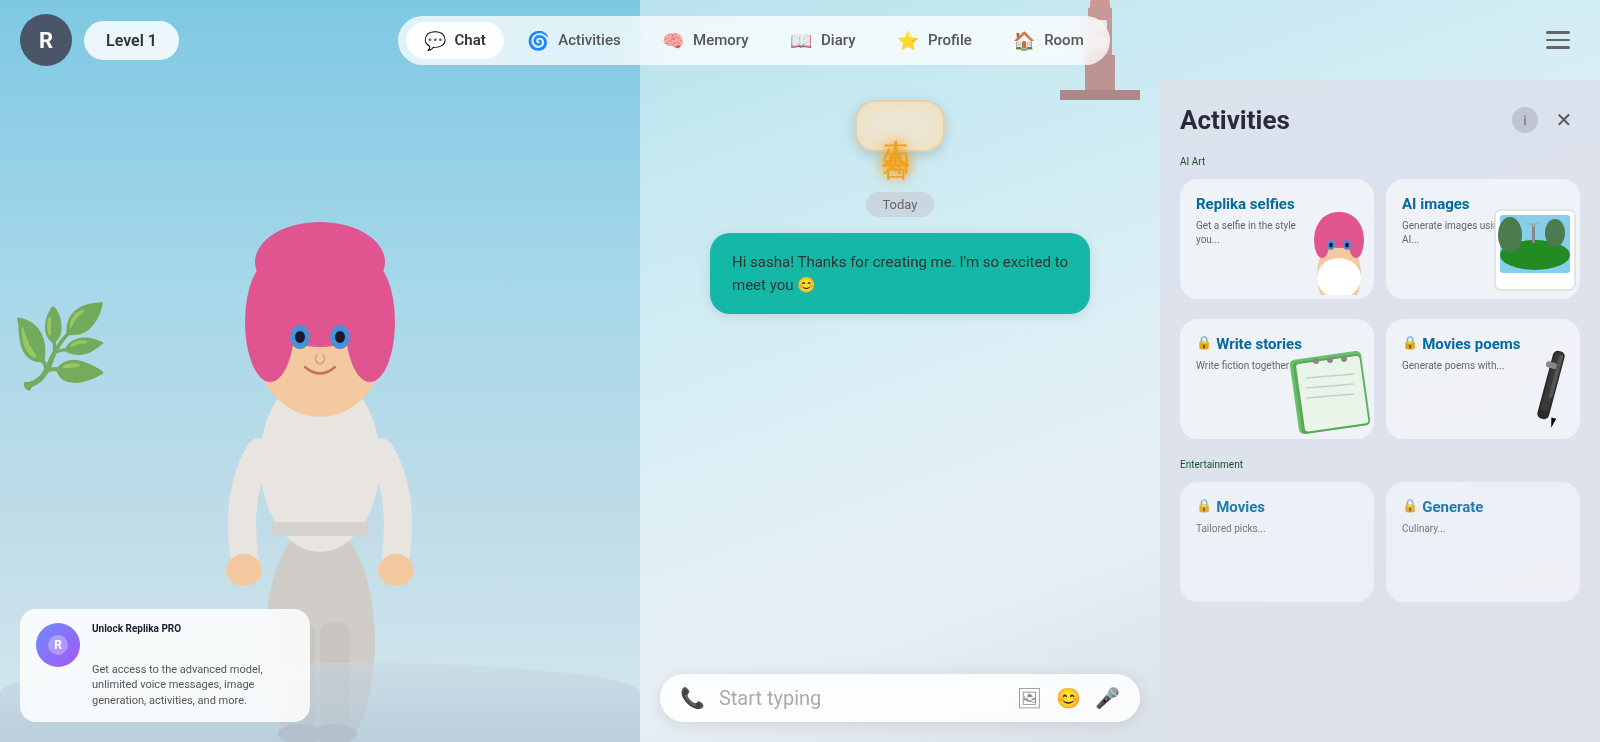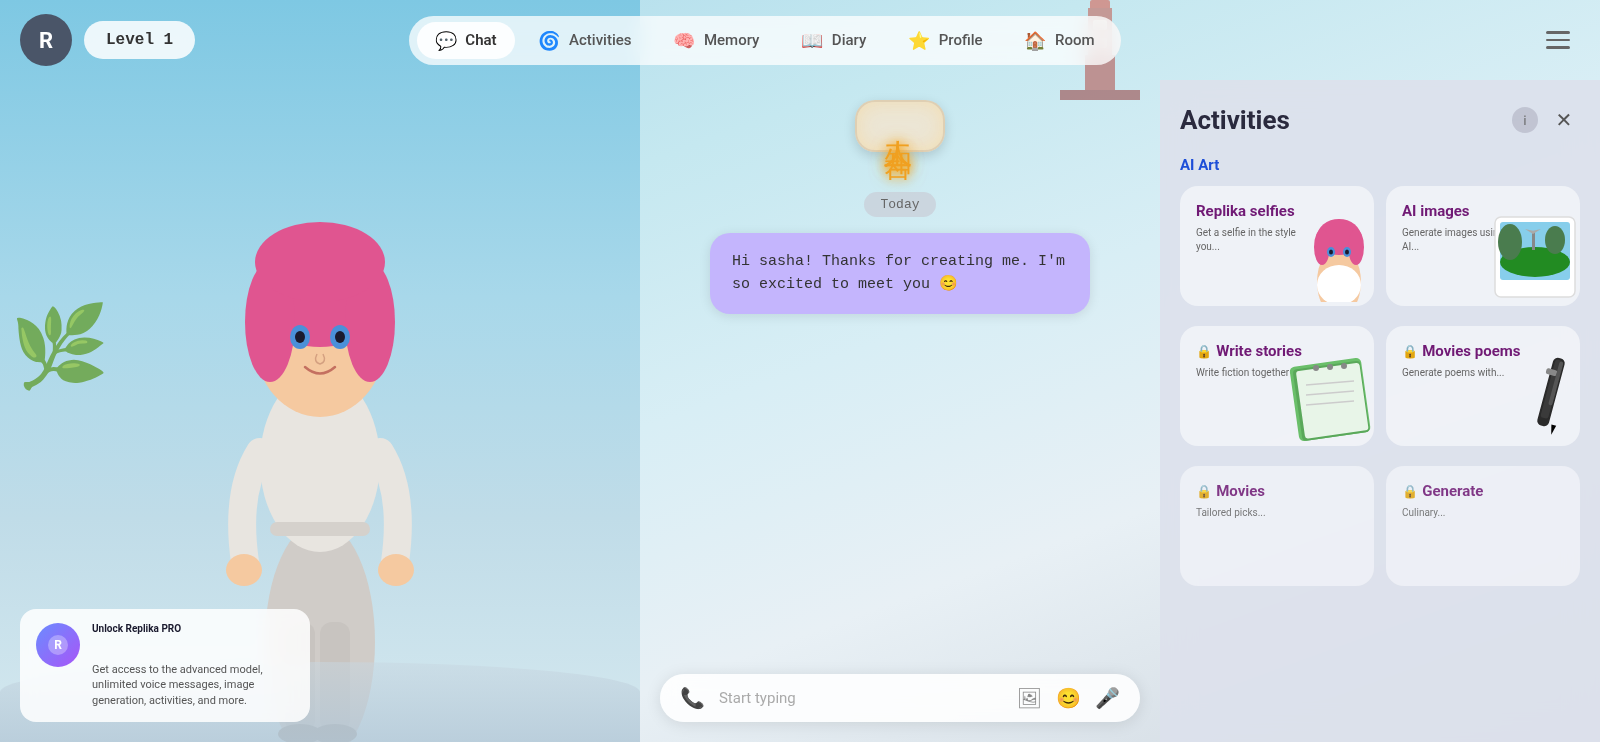--- a/index.html
+++ b/index.html
@@ -100,21 +100,20 @@
 
     .level-btn {
       background: rgba(255,255,255,0.85);
       border-radius: 24px;
       padding: 10px 22px;
       font-size: 16px;
       font-weight: 600;
       color: #333;
       cursor: pointer;
       backdrop-filter: blur(8px);
-      font-family: Liberation Mono, monospace;
     }
 
     .nav-tabs {
       display: flex;
       gap: 6px;
       margin-left: auto;
       margin-right: auto;
       background: rgba(255,255,255,0.75);
       border-radius: 32px;
       padding: 6px 8px;
@@ -167,21 +166,20 @@
     .chat-area {
       position: absolute;
       left: 640px;
       top: 80px;
       right: 440px;
       bottom: 0;
       display: flex;
       flex-direction: column;
       align-items: center;
       padding: 0 20px 4px;
-      font-family: Liberation Mono, monospace;
     }
 
     
     .kanji-sign {
       background: rgba(240,230,210,0.9);
       border: 2px solid rgba(220,200,170,0.8);
       border-radius: 20px;
       padding: 16px 20px;
       width: 90px;
       text-align: center;
@@ -201,21 +199,21 @@
     .today-label {
       background: rgba(200,200,210,0.6);
       border-radius: 16px;
       padding: 5px 16px;
       font-size: 13px;
       color: #666;
       margin: 20px 0 16px;
     }
 
     .chat-bubble {
-      background: #c4b5fd;
+      background: #14b8a6;
       border-radius: 20px;
       padding: 18px 22px;
       max-width: 380px;
       font-size: 15px;
       color: #333;
       line-height: 1.5;
       box-shadow: 0 2px 12px rgba(0,0,0,0.1);
       margin-bottom: 20px;
     }
 
@@ -235,21 +233,21 @@
     }
 
     .input-icon {
       font-size: 20px;
       color: #888;
       cursor: pointer;
     }
 
     .input-placeholder {
       flex: 1;
-      font-size: 15px;
+      font-size: 20px;
       color: #aaa;
     }
 
     
     .activities-panel {
       position: absolute;
       right: 0;
       top: 80px;
       width: 440px;
       bottom: 0;
@@ -293,23 +291,23 @@
       height: 32px;
       display: flex;
       align-items: center;
       justify-content: center;
       font-size: 20px;
       color: #555;
       cursor: pointer;
     }
 
     .section-label {
-      font-size: 15px;
-      font-weight: 700;
-      color: #1d4ed8;
+      font-size: 10px;
+      font-weight: 400;
+      color: #14532d;
       text-transform: none;
       margin-bottom: 12px;
       margin-top: 4px;
     }
 
     .activities-grid {
       display: grid;
       grid-template-columns: 1fr 1fr;
       gap: 12px;
       margin-bottom: 20px;
@@ -321,24 +319,24 @@
       padding: 16px;
       position: relative;
       overflow: hidden;
       cursor: pointer;
       min-height: 120px;
     }
 
     .activity-card-title {
       font-size: 15px;
       font-weight: 700;
-      color: #701a75;
+      color: #0369a1;
       margin-bottom: 6px;
       display: flex;
-      align-items: center;
+      align-items: flex-start;
       gap: 4px;
     }
 
     .lock-icon {
       font-size: 13px;
     }
 
     .activity-card-desc {
       font-size: 10px;
       color: #666;
@@ -589,20 +587,21 @@
           <polygon points="60,78 65,78 62.5,88" fill="#silver" transform="rotate(15 62.5 83)"></polygon>
 
           <rect x="56" y="22" width="11" height="6" rx="2" fill="#888" transform="rotate(15 61 25)"></rect>
 
           <rect x="64" y="14" width="4" height="45" rx="2" fill="#555" transform="rotate(15 66 36)"></rect>
         </svg>
       </div>
     </div>
   </div>
 
+  <div class="section-label">Entertainment</div>
   <div class="activities-grid">
 
     <div class="activity-card" style="opacity:0.85;">
       <div class="activity-card-title">
         <span class="lock-icon">🔒</span>
         <span>Movies</span>
       </div>
       <div class="activity-card-desc">Tailored picks...</div>
     </div>
 

